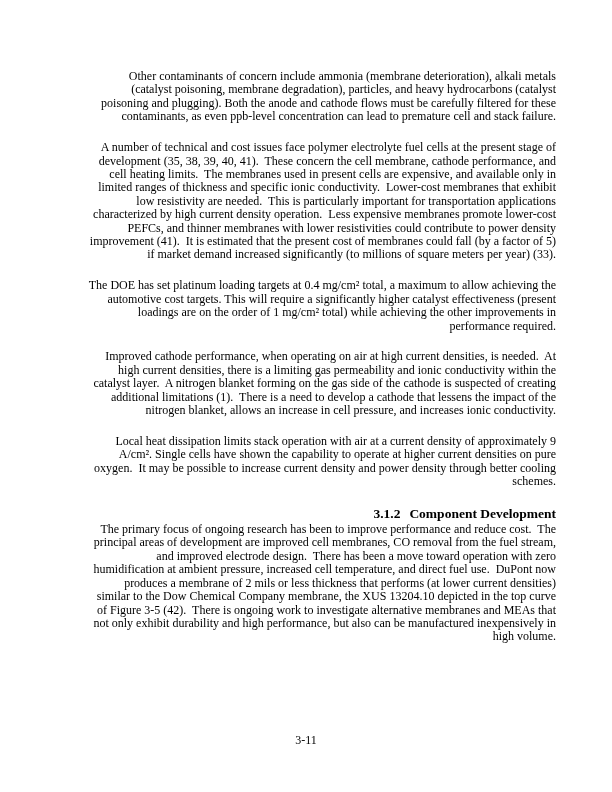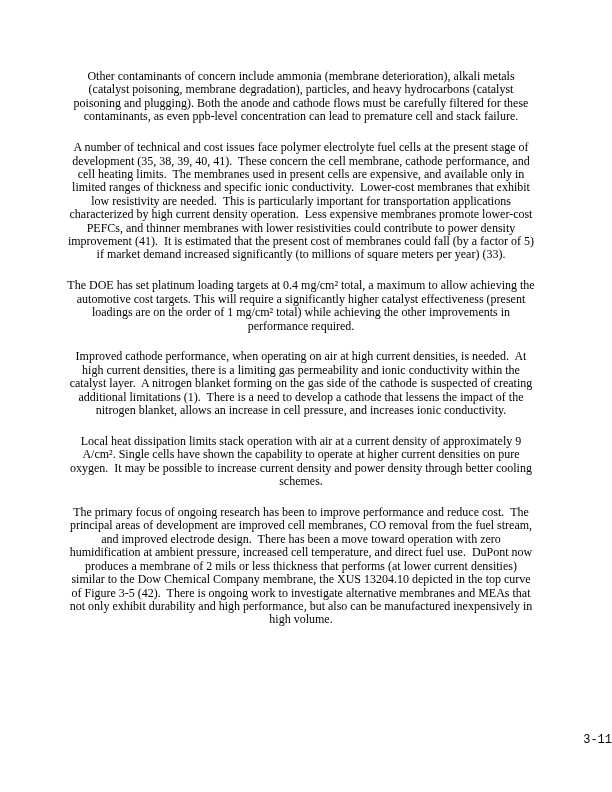--- a/index.html
+++ b/index.html
@@ -11,58 +11,60 @@
     position: relative;
     width: 612px;
     height: 792px;
     background: #ffffff;
     overflow: hidden;
     font-family: "Liberation Serif", "DejaVu Serif", serif;
     color: #000000;
   }
   .content {
     position: absolute;
-    left: 67px;
+    left: 88px;
     top: 70px;
     width: 468px;
     font-size: 12px;
     line-height: 13.4px;
-    text-align: center;
+    text-align: right;
   }
   .content p {
     margin: 0 0 17.5px 0;
     white-space: pre-wrap;
   }
   .section-heading {
     font-size: 13.5px;
     font-weight: bold;
     line-height: 16px;
     margin: 0 0 1px 0;
   }
   .section-heading .sec-num {
     display: inline-block;
     margin-right: 9px;
   }
   .footer {
     position: absolute;
     left: 0;
     top: 733px;
     width: 612px;
-    text-align: right;
+    text-align: center;
     font-size: 12px;
     line-height: 14px;
-    font-family: Liberation Mono, monospace;
   }
 </style>
 </head>
 <body>
 
 <div class="page">
   <div class="content">
     <p>Other contaminants of concern include ammonia (membrane deterioration), alkali metals (catalyst poisoning, membrane degradation), particles, and heavy hydrocarbons (catalyst poisoning and plugging). Both the anode and cathode flows must be carefully filtered for these contaminants, as even ppb-level concentration can lead to premature cell and stack failure.</p>
     <p>A number of technical and cost issues face polymer electrolyte fuel cells at the present stage of development (35, 38, 39, 40, 41).  These concern the cell membrane, cathode performance, and cell heating limits.  The membranes used in present cells are expensive, and available only in limited ranges of thickness and specific ionic conductivity.  Lower-cost membranes that exhibit low resistivity are needed.  This is particularly important for transportation applications characterized by high current density operation.  Less expensive membranes promote lower-cost PEFCs, and thinner membranes with lower resistivities could contribute to power density improvement (41).  It is estimated that the present cost of membranes could fall (by a factor of 5) if market demand increased significantly (to millions of square meters per year) (33).</p>
     <p>The DOE has set platinum loading targets at 0.4 mg/cm² total, a maximum to allow achieving the automotive cost targets. This will require a significantly higher catalyst effectiveness (present loadings are on the order of 1 mg/cm² total) while achieving the other improvements in performance required.</p>
     <p>Improved cathode performance, when operating on air at high current densities, is needed.  At high current densities, there is a limiting gas permeability and ionic conductivity within the catalyst layer.  A nitrogen blanket forming on the gas side of the cathode is suspected of creating additional limitations (1).  There is a need to develop a cathode that lessens the impact of the nitrogen blanket, allows an increase in cell pressure, and increases ionic conductivity.</p>
     <p>Local heat dissipation limits stack operation with air at a current density of approximately 9 A/cm². Single cells have shown the capability to operate at higher current densities on pure oxygen.  It may be possible to increase current density and power density through better cooling schemes.</p>
+    <h3 class="section-heading">
+      <span class="sec-num">3.1.2</span><span>Component Development</span>
+    </h3>
     <p>The primary focus of ongoing research has been to improve performance and reduce cost.  The principal areas of development are improved cell membranes, CO removal from the fuel stream, and improved electrode design.  There has been a move toward operation with zero humidification at ambient pressure, increased cell temperature, and direct fuel use.  DuPont now produces a membrane of 2 mils or less thickness that performs (at lower current densities) similar to the Dow Chemical Company membrane, the XUS 13204.10 depicted in the top curve of Figure 3-5 (42).  There is ongoing work to investigate alternative membranes and MEAs that not only exhibit durability and high performance, but also can be manufactured inexpensively in high volume.</p>
   </div>
   <div class="footer">3-11</div>
 </div>
 
 </body></html>

